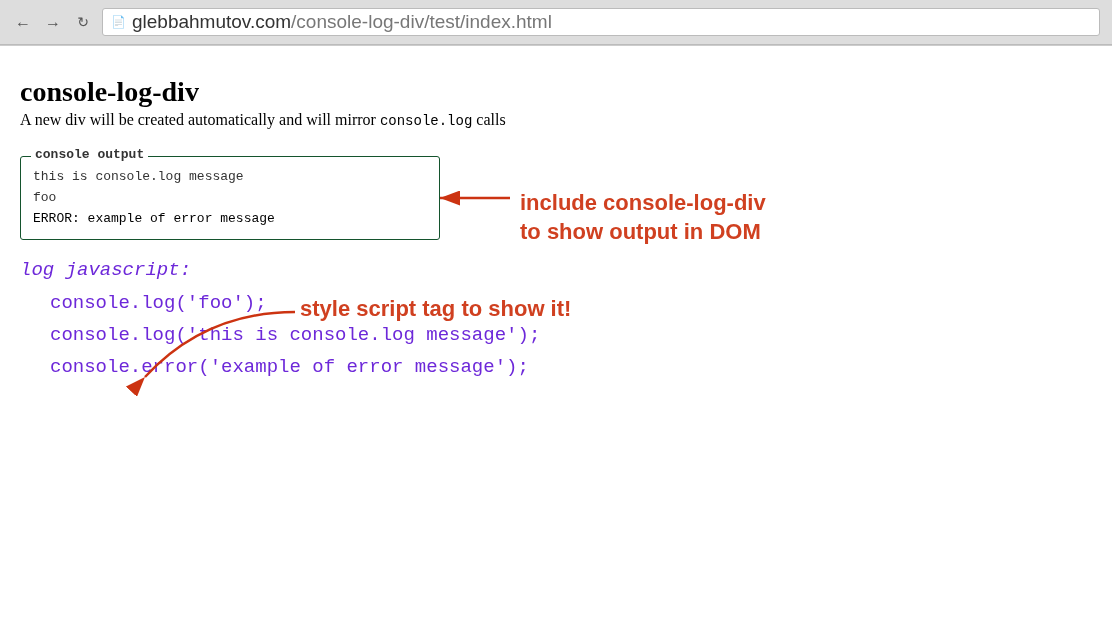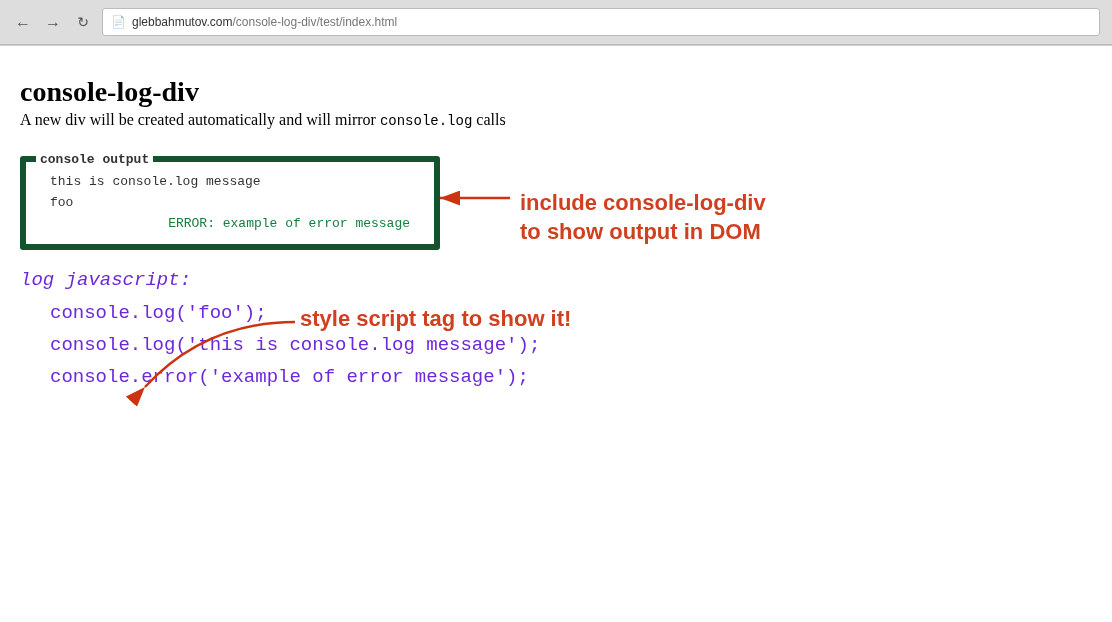--- a/index.html
+++ b/index.html
@@ -60,21 +60,21 @@
       gap: 6px;
       height: 28px;
     }
 
     .page-icon {
       color: #888;
       font-size: 12px;
     }
 
     .url-text {
-      font-size: 12px;
+      font-size: 19px;
       color: #333;
     }
 
     .url-text .domain {
       color: #333;
     }
 
     .url-text .path {
       color: #777;
     }
@@ -100,23 +100,23 @@
       line-height: 1.5;
     }
 
     .page-description code {
       font-family: 'Courier New', monospace;
       font-size: 14px;
       background: none;
     }
 
     .console-output-box {
-      border: 6px solid #14532d;
+      border: 1px solid #14532d;
       border-radius: 3px;
-      padding: 10px 24px;
+      padding: 10px 12px;
       background: white;
       width: 420px;
       position: relative;
     }
 
     .console-output-legend {
       position: absolute;
       top: -10px;
       left: 10px;
       background: white;
@@ -128,22 +128,21 @@
     }
 
     .console-output-line {
       font-family: 'Courier New', monospace;
       font-size: 13px;
       line-height: 1.6;
       color: #333;
     }
 
     .console-output-line.error {
-      color: #15803d;
-      text-align: right;
+      color: #000000;
     }
 
     .annotation-text {
       position: absolute;
       left: 500px;
       top: 5px;
       font-size: 22px;
       font-weight: bold;
       color: #d04020;
       line-height: 1.3;

